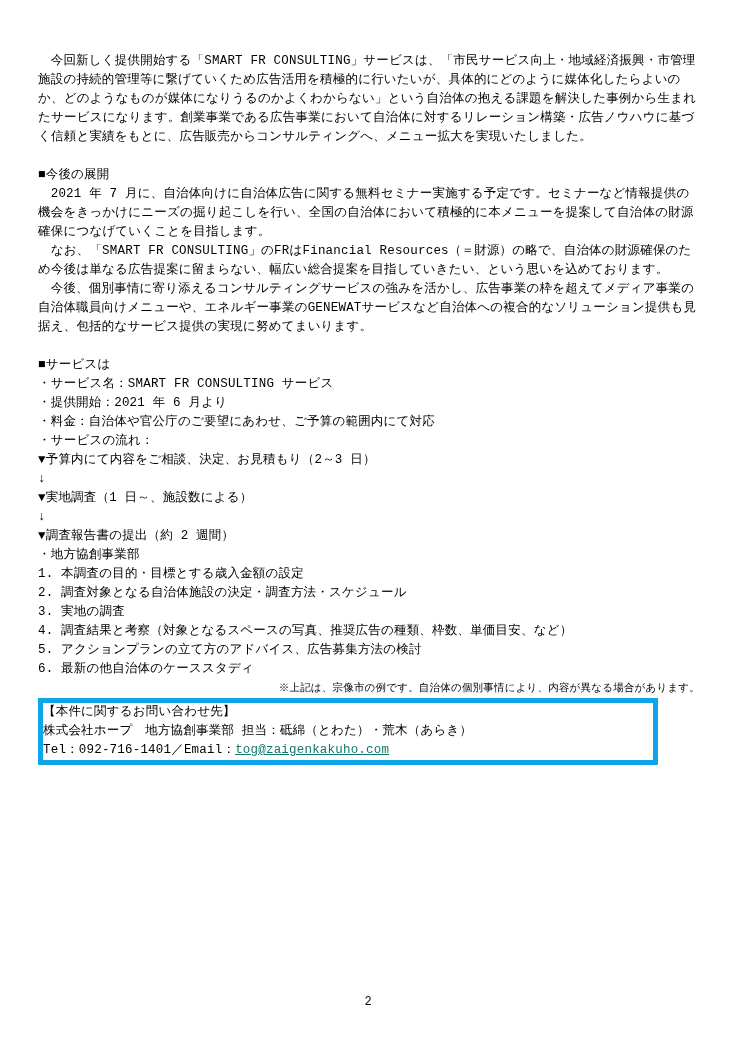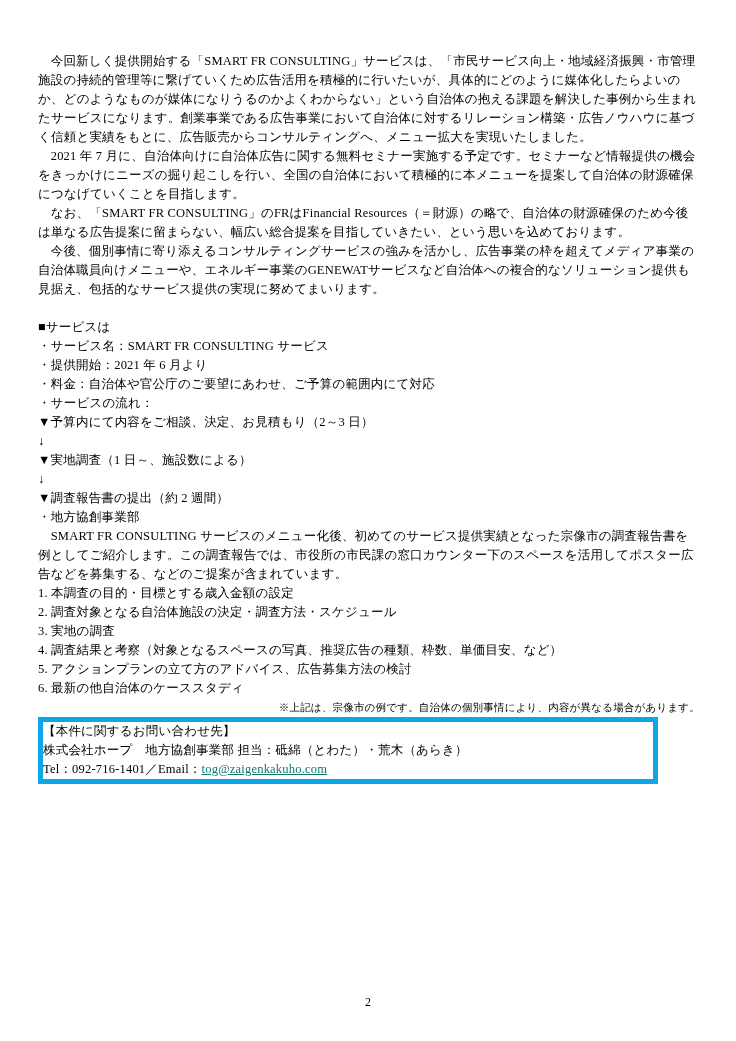--- a/index.html
+++ b/index.html
@@ -1,20 +1,20 @@
 <!DOCTYPE html>
 <html lang="ja"><head>
 <meta charset="utf-8">
 <style>
   html,body{margin:0;padding:0;background:#ffffff;}
   .page{
     position:relative;
     width:720px;height:1041px;
     background:#ffffff;
-    font-family:Liberation Serif, serif;
+    font-family:Liberation Mono, monospace;
     color:#000000;
     overflow:hidden;
   }
   .content{
     position:absolute;
     top:52px;left:38px;width:662px;
     font-size:12.5px;line-height:19px;
     letter-spacing:0.2px;
   }
   .content p,.content div,.content h3{margin:0;padding:0;}
@@ -51,38 +51,38 @@
   }
 </style>
 </head>
 <body>
 
 <div class="page">
   <div class="content">
 
     <p>　今回新しく提供開始する「SMART FR CONSULTING」サービスは、「市民サービス向上・地域経済振興・市管理施設の持続的管理等に繋げていくため広告活用を積極的に行いたいが、具体的にどのように媒体化したらよいのか、どのようなものが媒体になりうるのかよくわからない」という自治体の抱える課題を解決した事例から生まれたサービスになります。創業事業である広告事業において自治体に対するリレーション構築・広告ノウハウに基づく信頼と実績をもとに、広告販売からコンサルティングへ、メニュー拡大を実現いたしました。</p>
 
+    <h3 class="section-heading">■今後の展開</h3>
     <p>　2021 年 7 月に、自治体向けに自治体広告に関する無料セミナー実施する予定です。セミナーなど情報提供の機会をきっかけにニーズの掘り起こしを行い、全国の自治体において積極的に本メニューを提案して自治体の財源確保につなげていくことを目指します。</p>
     <p>　なお、「SMART FR CONSULTING」のFRはFinancial Resources（＝財源）の略で、自治体の財源確保のため今後は単なる広告提案に留まらない、幅広い総合提案を目指していきたい、という思いを込めております。</p>
     <p>　今後、個別事情に寄り添えるコンサルティングサービスの強みを活かし、広告事業の枠を超えてメディア事業の自治体職員向けメニューや、エネルギー事業のGENEWATサービスなど自治体への複合的なソリューション提供も見据え、包括的なサービス提供の実現に努めてまいります。</p>
 
     <h3 class="section-heading">■サービスは</h3>
     <div class="bullet-line">・サービス名：SMART FR CONSULTING サービス</div>
     <div class="bullet-line">・提供開始：2021 年 6 月より</div>
     <div class="bullet-line">・料金：自治体や官公庁のご要望にあわせ、ご予算の範囲内にて対応</div>
     <div class="bullet-line">・サービスの流れ：</div>
 
     <div class="flow-step">▼予算内にて内容をご相談、決定、お見積もり（2～3 日）</div>
     <div class="flow-arrow">↓</div>
     <div class="flow-step">▼実地調査（1 日～、施設数による）</div>
     <div class="flow-arrow">↓</div>
     <div class="flow-step">▼調査報告書の提出（約 2 週間）</div>
 
     <div class="bullet-line">・地方協創事業部</div>
-    <p>　SMART FR CONSULTING サービスのメニュー化後、初めてのサービス提供実績となった宗像市の調査報告書を例としてご紹介します。この調査報告では、市役所の市民課の窓口カウンター下のスペースを活用してポスター広告などを募集する、などのご提案が含まれています。</p>
 
     <div class="num-item">1.  本調査の目的・目標とする歳入金額の設定</div>
     <div class="num-item">2.  調査対象となる自治体施設の決定・調査方法・スケジュール</div>
     <div class="num-item">3.  実地の調査</div>
     <div class="num-item">4.  調査結果と考察（対象となるスペースの写真、推奨広告の種類、枠数、単価目安、など）</div>
     <div class="num-item">5.  アクションプランの立て方のアドバイス、広告募集方法の検討</div>
     <div class="num-item">6.  最新の他自治体のケーススタディ</div>
 
     <div class="note-line">※上記は、宗像市の例です。自治体の個別事情により、内容が異なる場合があります。</div>
 

